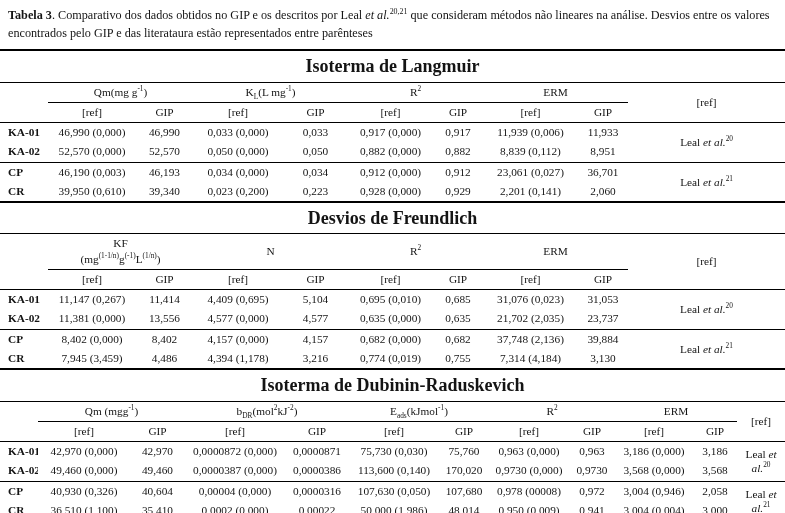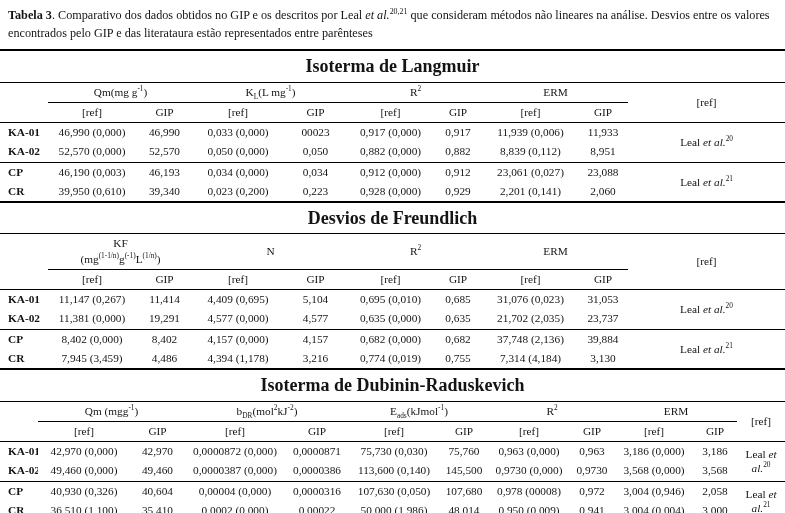--- a/index.html
+++ b/index.html
@@ -93,21 +93,21 @@
     <th>[ref]</th>
     <th>GIP</th>
     <th>[ref]</th>
     <th>GIP</th>
   </tr>
   <tr>
     <th class="rl">KA-01</th>
     <td>46,990 (0,000)</td>
     <td>46,990</td>
     <td>0,033 (0,000)</td>
-    <td>00023</td>
+    <td>0,033</td>
     <td>0,917 (0,000)</td>
     <td>0,917</td>
     <td>11,939 (0,006)</td>
     <td>11,933</td>
     <td class="refc gsepref" rowspan="2">Leal <i>et al.</i><sup>20</sup></td>
   </tr>
   <tr class="gsep">
     <th class="rl">KA-02</th>
     <td>52,570 (0,000)</td>
     <td>52,570</td>
@@ -120,21 +120,21 @@
   </tr>
   <tr>
     <th class="rl">CP</th>
     <td>46,190 (0,003)</td>
     <td>46,193</td>
     <td>0,034 (0,000)</td>
     <td>0,034</td>
     <td>0,912 (0,000)</td>
     <td>0,912</td>
     <td>23,061 (0,027)</td>
-    <td>23,088</td>
+    <td>36,701</td>
     <td class="refc" rowspan="2">Leal <i>et al.</i><sup>21</sup></td>
   </tr>
   <tr>
     <th class="rl">CR</th>
     <td>39,950 (0,610)</td>
     <td>39,340</td>
     <td>0,023 (0,200)</td>
     <td>0,223</td>
     <td>0,928 (0,000)</td>
     <td>0,929</td>
@@ -187,21 +187,21 @@
     <td>5,104</td>
     <td>0,695 (0,010)</td>
     <td>0,685</td>
     <td>31,076 (0,023)</td>
     <td>31,053</td>
     <td class="refc gsepref" rowspan="2">Leal <i>et al.</i><sup>20</sup></td>
   </tr>
   <tr class="gsep">
     <th class="rl">KA-02</th>
     <td>11,381 (0,000)</td>
-    <td>19,291</td>
+    <td>13,556</td>
     <td>4,577 (0,000)</td>
     <td>4,577</td>
     <td>0,635 (0,000)</td>
     <td>0,635</td>
     <td>21,702 (2,035)</td>
     <td>23,737</td>
   </tr>
   <tr>
     <th class="rl">CP</th>
     <td>8,402 (0,000)</td>
@@ -282,21 +282,21 @@
     <td>3,186</td>
     <td class="refc gsepref" rowspan="2">Leal <i>et al.</i><sup>20</sup></td>
   </tr>
   <tr class="gsep">
     <th class="rl">KA-02</th>
     <td>49,460 (0,000)</td>
     <td>49,460</td>
     <td>0,0000387 (0,000)</td>
     <td>0,0000386</td>
     <td>113,600 (0,140)</td>
-    <td>145,500</td>
+    <td>170,020</td>
     <td>0,9730 (0,000)</td>
     <td>0,9730</td>
     <td>3,568 (0,000)</td>
     <td>3,568</td>
   </tr>
   <tr>
     <th class="rl">CP</th>
     <td>40,930 (0,326)</td>
     <td>40,604</td>
     <td>0,00004 (0,000)</td>

